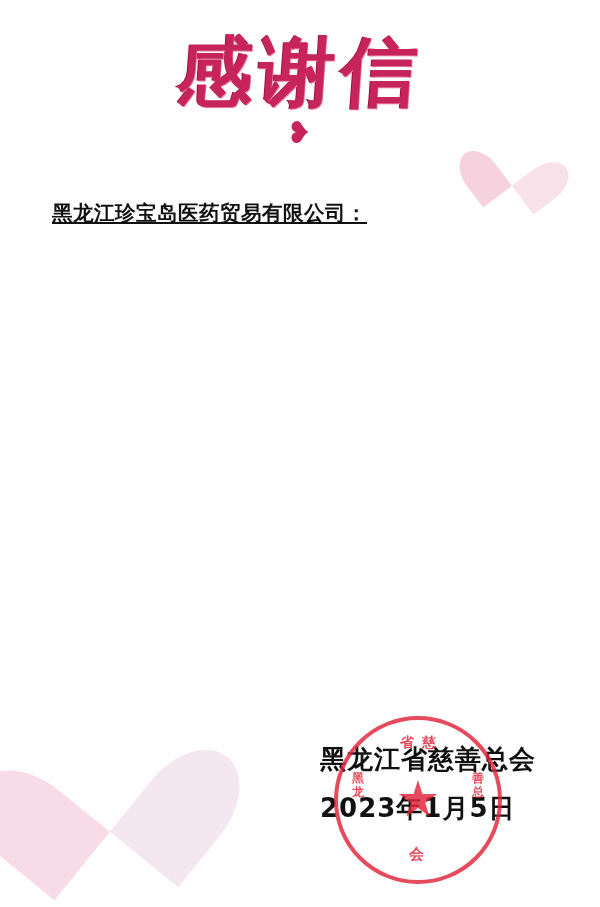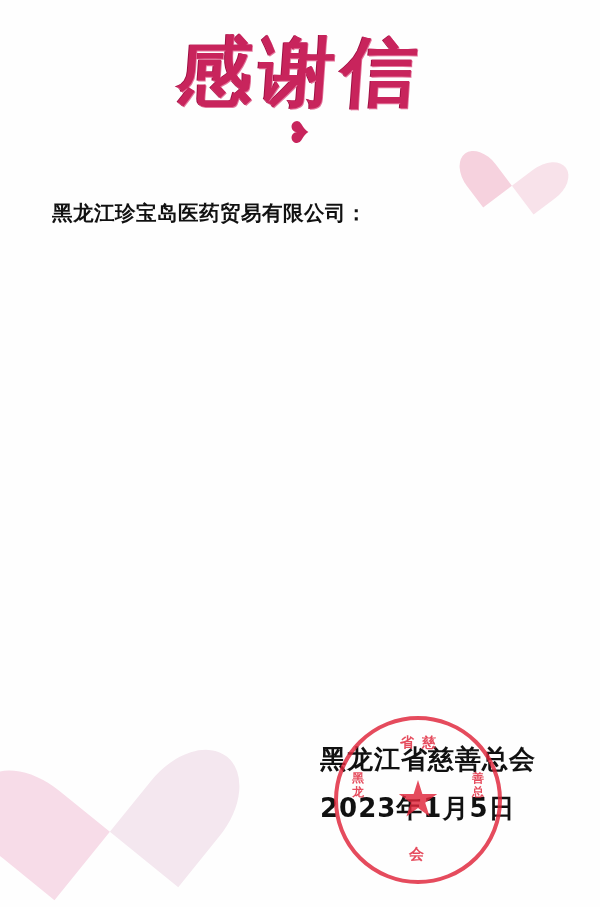--- a/index.html
+++ b/index.html
@@ -105,20 +105,21 @@
   }
 
   
   .letter {
     position: absolute;
     top: 198px;
     left: 52px;
     width: 500px;
     font-family: "DejaVu Sans", "Liberation Sans", sans-serif;
     color: #111111;
+    text-decoration: underline;
   }
   .salutation {
     font-size: 20.5px;
     font-weight: bold;
     line-height: 1.5;
     margin-bottom: 16px;
     letter-spacing: 0.5px;
   }
   .para {
     font-size: 20.5px;

